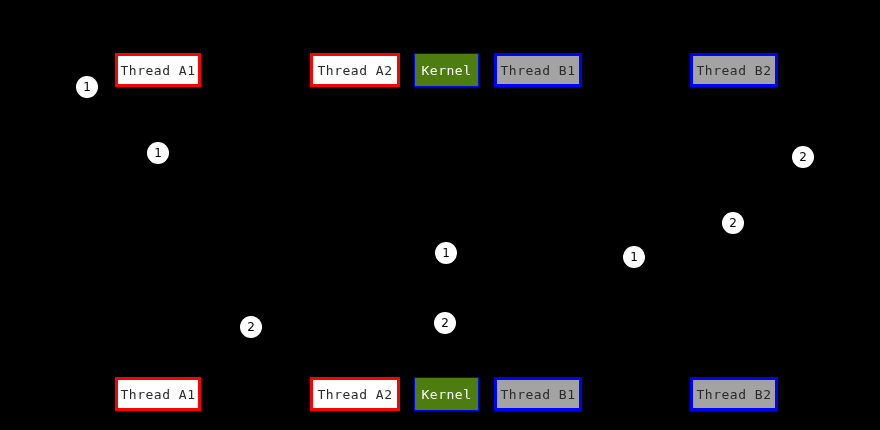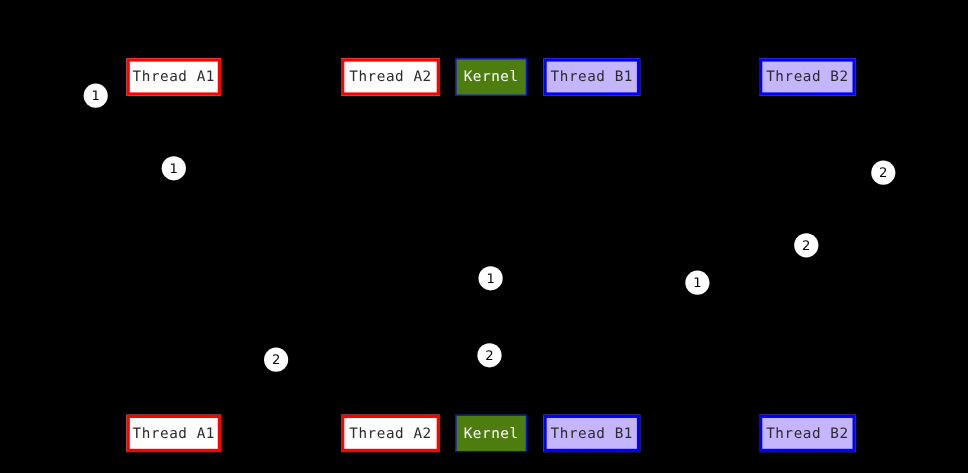--- a/index.html
+++ b/index.html
@@ -31,21 +31,21 @@
     letter-spacing: 0.5px;
     white-space: nowrap;
     line-height: 1;
   }
   .participant.thread-red {
     background: #ffffff;
     border: 3px solid #ff0000;
     color: #2b2b2b;
   }
   .participant.thread-blue {
-    background: #c4b5fd;
+    background: #a3a3a3;
     border: 3px solid #0000ff;
     color: #2b2b2b;
   }
   .participant.kernel {
     background: #4d7c0f;
     border: 1px solid #0000ff;
     color: #ffffff;
   }
   
   .lifeline {

